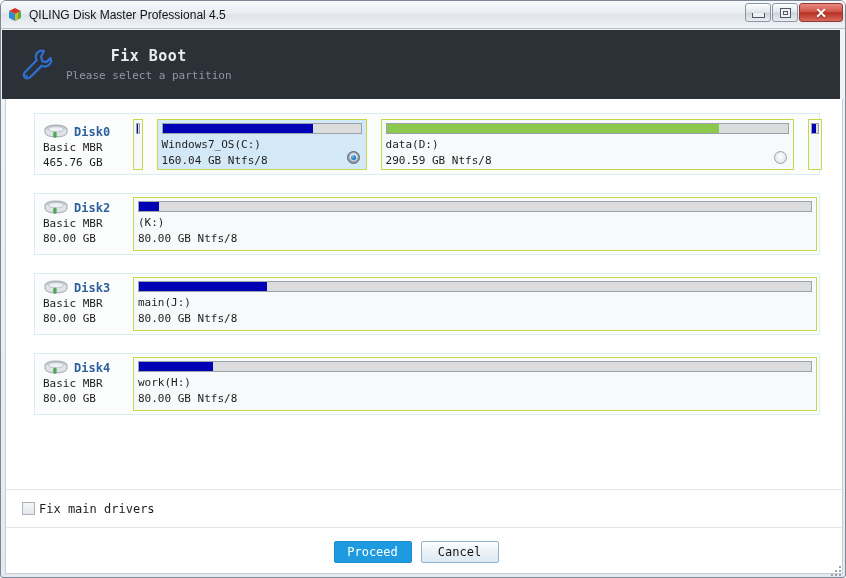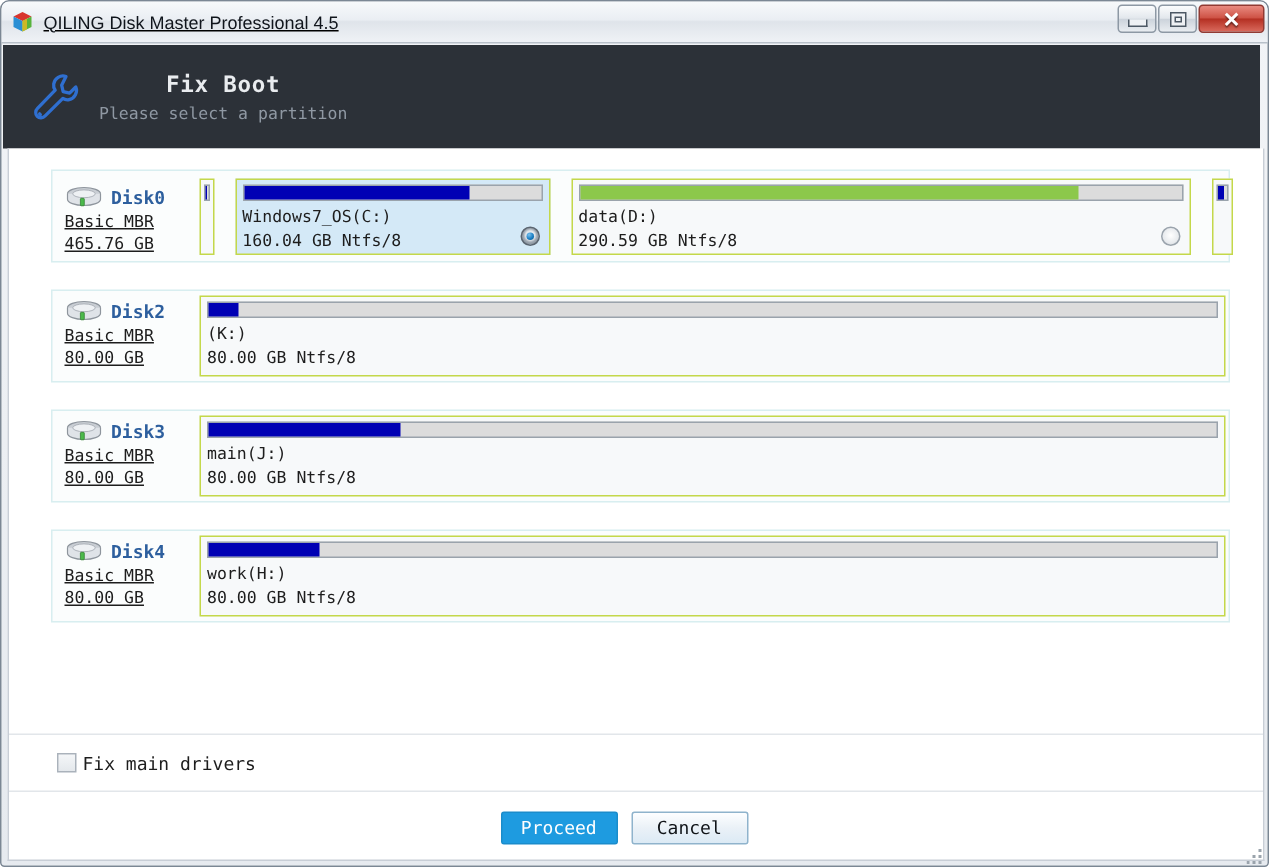--- a/index.html
+++ b/index.html
@@ -30,21 +30,20 @@
   #titlebar {
     position: absolute;
     left: 0; top: 0;
     width: 846px;
     height: 28px;
     box-sizing: border-box;
     background: linear-gradient(to bottom, #f7f9fb 0%, #eaeef3 45%, #dfe4ea 50%, #eff2f6 100%);
     border-bottom: 1px solid #b8c0c9;
     display: flex;
     align-items: center;
-    text-decoration: underline;
   }
   #app-logo {
     width: 16px; height: 16px;
     margin-left: 6px;
     margin-right: 6px;
     position: relative;
     flex: 0 0 auto;
   }
   #title-text {
     font-family: "Liberation Sans", sans-serif;
@@ -190,21 +189,20 @@
     font-size: 12px;
     font-weight: bold;
     color: #2d5f9e;
   }
   .disk-meta {
     font-family: "DejaVu Sans Mono", monospace;
     font-size: 11px;
     color: #1d1d1d;
     line-height: 15px;
     white-space: nowrap;
-    text-decoration: underline;
   }
 
   
   .parts {
     flex: 1 1 auto;
     display: flex;
     align-items: stretch;
     padding: 3px 2px 3px 0;
     gap: 14px;
     box-sizing: border-box;
@@ -276,21 +274,21 @@
   #options {
     position: absolute;
     left: 0; top: 390px;
     width: 836px;
     height: 39px;
     box-sizing: border-box;
     border-top: 1px solid #e2e6ea;
     border-bottom: 1px solid #e2e6ea;
     display: flex;
     align-items: center;
-    padding-left: 32px;
+    padding-left: 16px;
   }
   .chk {
     width: 13px; height: 13px;
     box-sizing: border-box;
     border: 1px solid #aab2bb;
     background: linear-gradient(to bottom, #f4f6f8 0%, #e4e8ec 100%);
     margin-right: 4px;
     flex: 0 0 auto;
   }
   .chk-label {

